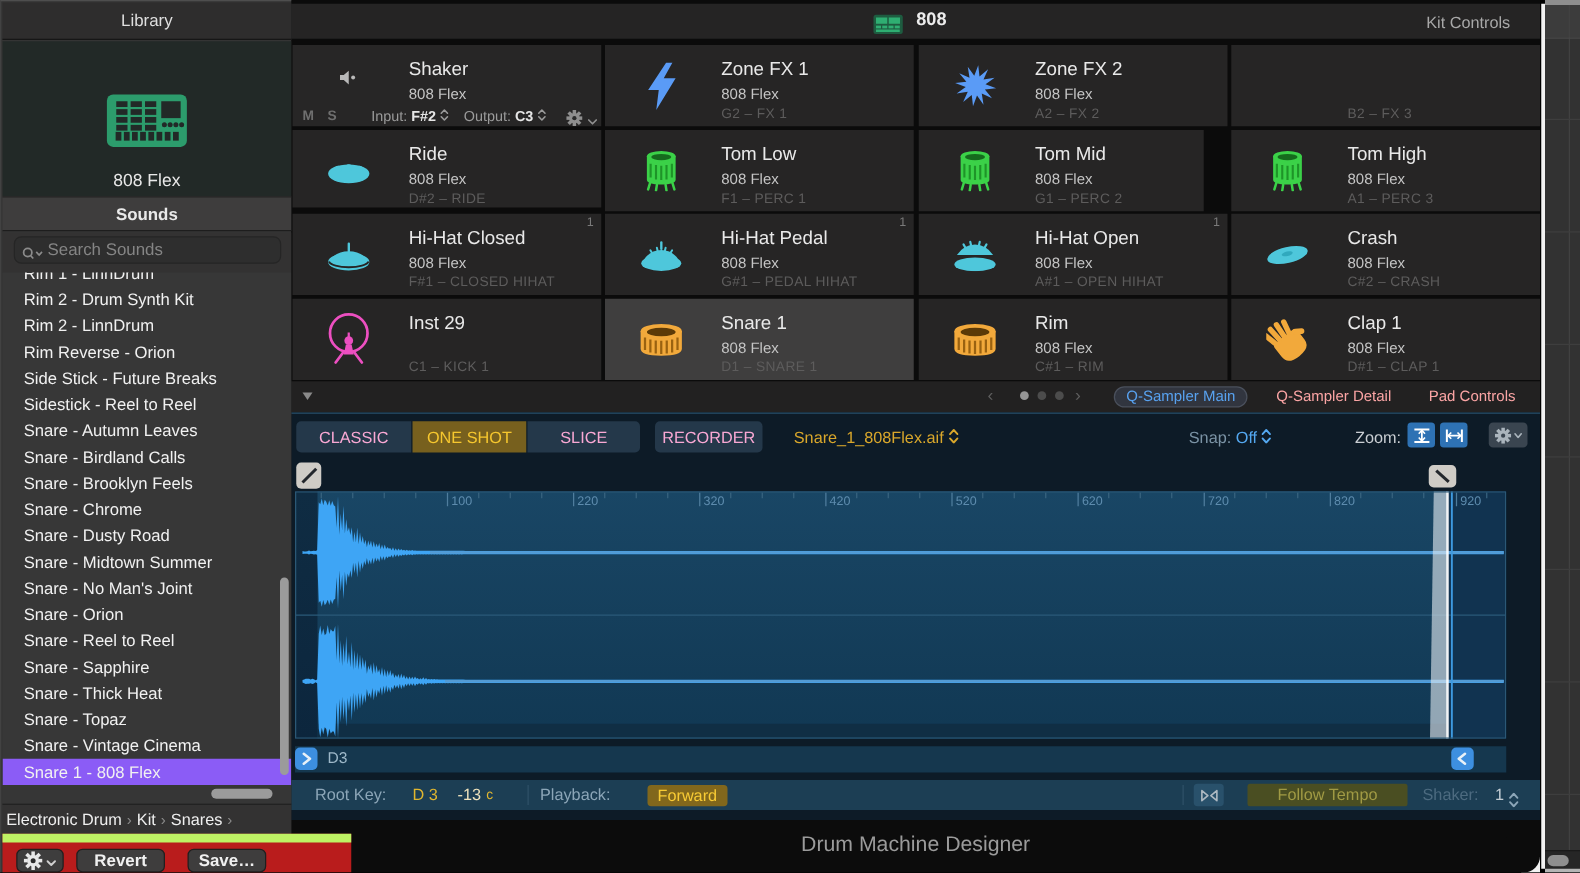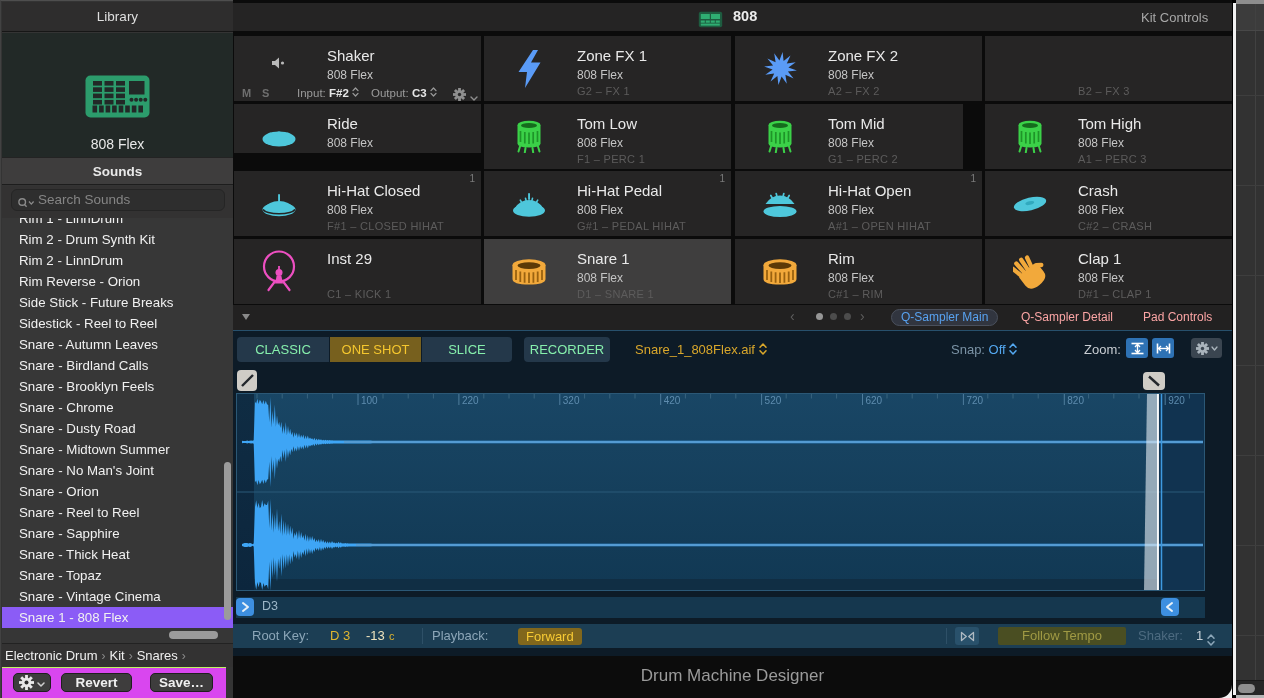--- a/index.html
+++ b/index.html
@@ -12,41 +12,41 @@
 #srch {position:absolute;left:1px;top:185px;width:231px;height:32px;background:#333232}
 #srchf {position:absolute;left:9px;top:3px;width:214px;height:22px;background:#2e2e2e;border:1px solid #252525;border-radius:6px;color:#858585;font-size:13.5px;line-height:20px}
 #list {position:absolute;left:1px;top:217px;width:231px;height:410px;background:#373737;overflow:hidden}
 .li {position:absolute;left:0;width:100%;height:21px;line-height:21px;padding-left:17px;color:#f1f1f1;font-size:13.3px;white-space:nowrap}
 .li.sel {background:#8b5cf6}
 #vsb {position:absolute;right:2px;top:244px;width:7px;height:158px;background:#9b9b9b;border-radius:4px}
 #hsb {position:absolute;left:1px;top:627px;width:231px;height:15px;background:#363636}
 #hsbt {position:absolute;left:167px;top:3px;width:49px;height:8px;background:#9b9b9b;border-radius:4px}
 #crumbs {position:absolute;left:1px;top:642px;width:231px;height:24px;background:#333232;border-top:1px solid #222;color:#efefef;font-size:13px;line-height:23px;padding-left:3px;white-space:nowrap}
 .cs {color:#8a8a8a;padding:0 4px;font-size:12px}
-#libbtns {position:absolute;left:1px;top:666px;width:224px;height:31px;background:#d946ef;border-top:1px solid #bef264}
+#libbtns {position:absolute;left:1px;top:666px;width:279px;height:31px;background:#b91c1c;border-top:7px solid #bef264}
 .lbtn {position:absolute;top:5px;height:19px;background:#3e3d3d;border:1px solid #1f1f1f;border-radius:5px;color:#f0f0f0;font-size:13.5px;font-weight:700;text-align:center;line-height:17px}
 
 #plug {position:absolute;left:233px;top:0;width:999px;height:698px;background:#0b0b0b}
 #phead {position:absolute;left:0;top:3px;width:999px;height:28px;background:#252424;color:#ececec;font-size:13.5px}
 .pad {position:absolute;overflow:hidden}
 .pic {position:absolute;left:22px;top:0;width:46px;height:65px;display:flex;align-items:center;justify-content:center}
 .pt {position:absolute;left:93px;top:11px;color:#e9e9e9;font-size:15px}
 .ps {position:absolute;left:93px;top:31.5px;color:#c5c5c5;font-size:12px}
 .pn {position:absolute;left:93px;top:49px;color:#5d5c5c;font-size:11px;letter-spacing:.3px}
 .pb {position:absolute;right:6px;top:2px;color:#7a7a7a;font-size:10px}
 .ph {position:absolute;left:0;top:51px;width:247px;height:14px;color:#6f6f6f;font-size:11px;font-weight:700}
 .ms {position:absolute;left:3px;top:0}
 .io {position:absolute;top:0;color:#9b9b9b;font-weight:400;font-size:11.5px}
 .io b {color:#e6e6e6;font-weight:700}
 #navbar {position:absolute;left:0;top:305px;width:999px;height:25px;background:#222121}
 .qtab {position:absolute;top:4px;height:17px;border-radius:9px;font-size:12px;line-height:17px;padding:0 9px;color:#fca5a5}
 .qtab.on {background:#31353f;border:1px solid #4a505c;color:#58a2f0;line-height:15px}
 
 #qs {position:absolute;left:0;top:330px;width:999px;height:326px;background:#0d1b27;border-top:1px solid #27506c}
-.seg {position:absolute;top:6px;height:25px;background:#24384a;color:#86efac;font-size:13px;text-align:center;line-height:25px}
+.seg {position:absolute;top:6px;height:25px;background:#24384a;color:#f9a8d4;font-size:13px;text-align:center;line-height:25px}
 .seg.on {background:#77601e;color:#f6c72e}
 #fname {position:absolute;left:402px;top:11px;color:#d9a72b;font-size:13px}
 #snap {position:absolute;left:718px;top:11px;color:#7b93a5;font-size:13px}
 #zoomlbl {position:absolute;left:851px;top:11px;color:#c9ced3;font-size:13px}
 .zbtn {position:absolute;top:7px;width:22px;height:20px;background:#2e72b4;border-radius:3px;display:flex;align-items:center;justify-content:center}
 #qgear {position:absolute;left:958px;top:7px;width:31px;height:20px;background:#3a4550;border-radius:3.5px;display:flex;align-items:center;justify-content:center;gap:2px}
 #wavebox {position:absolute;left:3px;top:62px;width:969px;height:198px;background:#0d2a40}
 #fih {position:absolute;left:4px;top:39px;width:20px;height:21px;background:#cfccc6;border-radius:4px}
 #foh {position:absolute;left:910px;top:41px;width:22px;height:18px;background:#cfccc6;border-radius:4px}
 #dbar {position:absolute;left:3px;top:266px;width:969px;height:21px;background:#15374e;color:#9db7c8;font-size:12.5px}
@@ -131,21 +131,21 @@
           <polygon points="18.6,0.1 19.6,9.1 26.5,3.4 22.8,11.6 31.7,10.2 24.4,15.4 32.9,18.6 23.9,19.6 29.6,26.5 21.4,22.8 22.8,31.7 17.6,24.4 14.4,32.9 13.4,23.9 6.5,29.6 10.2,21.4 1.3,22.8 8.6,17.6 0.1,14.4 9.1,13.4 3.4,6.5 11.6,10.2 10.2,1.3 15.4,8.6" fill="#5a9bf6"></polygon>
         </svg>
       </div>
       <div class="pt">Zone FX 2</div>
       <div class="ps">808 Flex</div>
       <div class="pn">A2 – FX 2</div>
     </div>
     <div class="pad" style="left:752px;top:36px;width:247px;height:65px;background:#262525">
       <div class="pn">B2 – FX 3</div>
     </div>
-    <div class="pad" style="left:1px;top:104px;width:247px;height:49px;background:#262525">
+    <div class="pad" style="left:1px;top:104px;width:247px;height:62px;background:#262525">
       <div class="pic">
         <svg width="34" height="22" viewBox="0 0 34 22" style="">
           <ellipse cx="17" cy="13" rx="16.5" ry="7.5" fill="#4ec7db"></ellipse>
           <circle cx="8.5" cy="9.2" r="2.6" fill="#4ec7db"></circle>
           <circle cx="17" cy="8.2" r="2.8" fill="#4ec7db"></circle>
           <circle cx="25.5" cy="9.2" r="2.6" fill="#4ec7db"></circle>
         </svg>
       </div>
       <div class="pt">Ride</div>
       <div class="ps">808 Flex</div>

